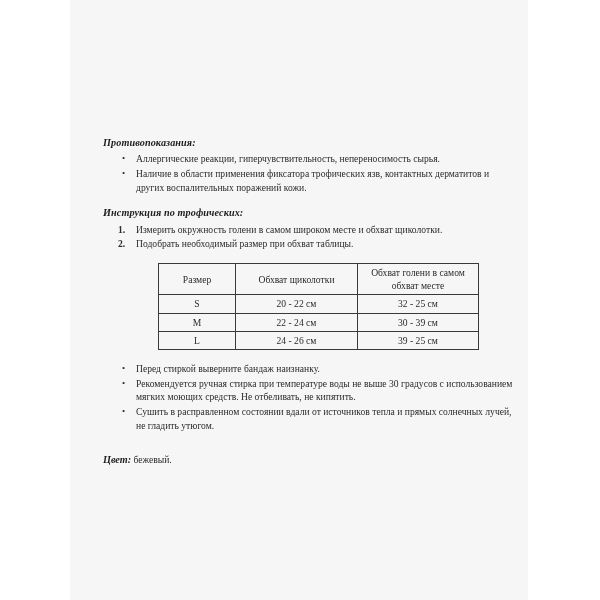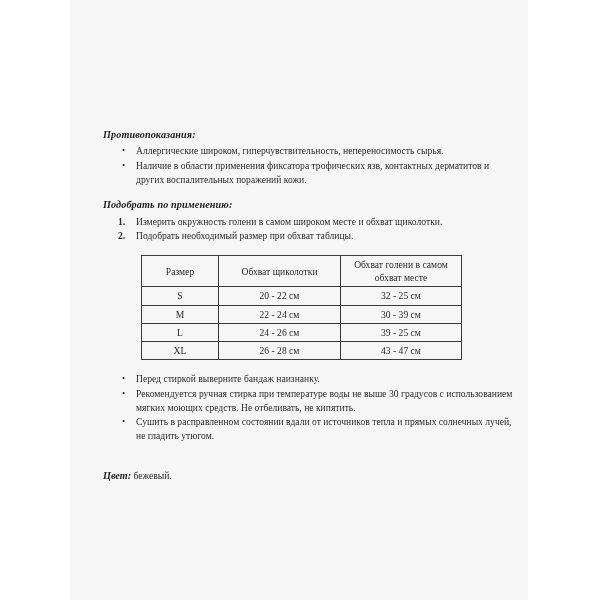--- a/index.html
+++ b/index.html
@@ -22,21 +22,21 @@
     left: 70px;
     top: 0;
     width: 458px;
     height: 600px;
     background: #f6f6f6;
   }
 
   #doc-body {
     position: absolute;
     left: 103px;
-    top: 128px;
+    top: 136px;
     width: 412px;
     color: #2b2b2b;
     font-size: 9.6px;
     line-height: 1.42;
   }
 
   .section-heading {
     font-weight: bold;
     font-style: italic;
     font-size: 10.2px;
@@ -75,21 +75,21 @@
     top: 0;
     font-size: 9.6px;
     line-height: 1.42;
     font-weight: bold;
   }
 
   .li-text { display: block; }
 
   
   #size-table-wrap {
-    margin: 12px 0 0 38px;
+    margin: 12px 0 0 55px;
   }
   table#size-table {
     border-collapse: collapse;
     width: 320px;
     table-layout: fixed;
   }
   table#size-table th,
   table#size-table td {
     border: 1px solid #3a3a3a;
     text-align: center;
@@ -102,21 +102,21 @@
   table#size-table col.c1 { width: 77px; }
   table#size-table col.c2 { width: 122px; }
   table#size-table col.c3 { width: 121px; }
 
   table#size-table thead th { height: 24px; vertical-align: middle; }
   table#size-table tbody td { height: 13px; }
 
   .after-table-gap { height: 12px; }
 
   #color-line {
-    margin-top: 27px;
+    margin-top: 21px;
   }
   #color-line .color-label {
     font-weight: bold;
     font-style: italic;
     font-size: 10.2px;
     color: #1d1d1d;
   }
   #color-line .color-value {
     font-size: 9.6px;
   }
@@ -126,33 +126,33 @@
 
 <div id="scan-panel"></div>
 
 <div id="doc-body">
 
   <div class="section">
     <div class="section-heading">Противопоказания:</div>
     <ul class="bullet-list">
       <li>
         <span class="marker">•</span>
-        <span class="li-text">Аллергические широком, гиперчувствительность, непереносимость сырья.</span>
+        <span class="li-text">Аллергические реакции, гиперчувствительность, непереносимость сырья.</span>
       </li>
       <li>
         <span class="marker">•</span>
         <span class="li-text">Наличие в области применения фиксатора трофических язв, контактных дерматитов и других воспалительных поражений кожи.</span>
       </li>
     </ul>
   </div>
 
   <div class="section-gap"></div>
 
   <div class="section">
-    <div class="section-heading">Подобрать по применению:</div>
+    <div class="section-heading">Инструкция по трофических:</div>
     <ol class="numbered-list">
       <li>
         <span class="marker">1.</span>
         <span class="li-text">Измерить окружность голени в самом широком месте и обхват щиколотки.</span>
       </li>
       <li>
         <span class="marker">2.</span>
         <span class="li-text">Подобрать необходимый размер при обхват  таблицы.</span>
       </li>
     </ol>
@@ -181,25 +181,20 @@
         <tr>
           <td>M</td>
           <td>22 - 24 см</td>
           <td>30 - 39 см</td>
         </tr>
         <tr>
           <td>L</td>
           <td>24 - 26 см</td>
           <td>39 - 25 см</td>
         </tr>
-        <tr>
-          <td>XL</td>
-          <td>26 - 28 см</td>
-          <td>43 - 47 см</td>
-        </tr>
       </tbody>
     </table>
   </div>
 
   <div class="after-table-gap"></div>
 
   <div class="section">
     <ul class="bullet-list">
       <li>
         <span class="marker">•</span>

